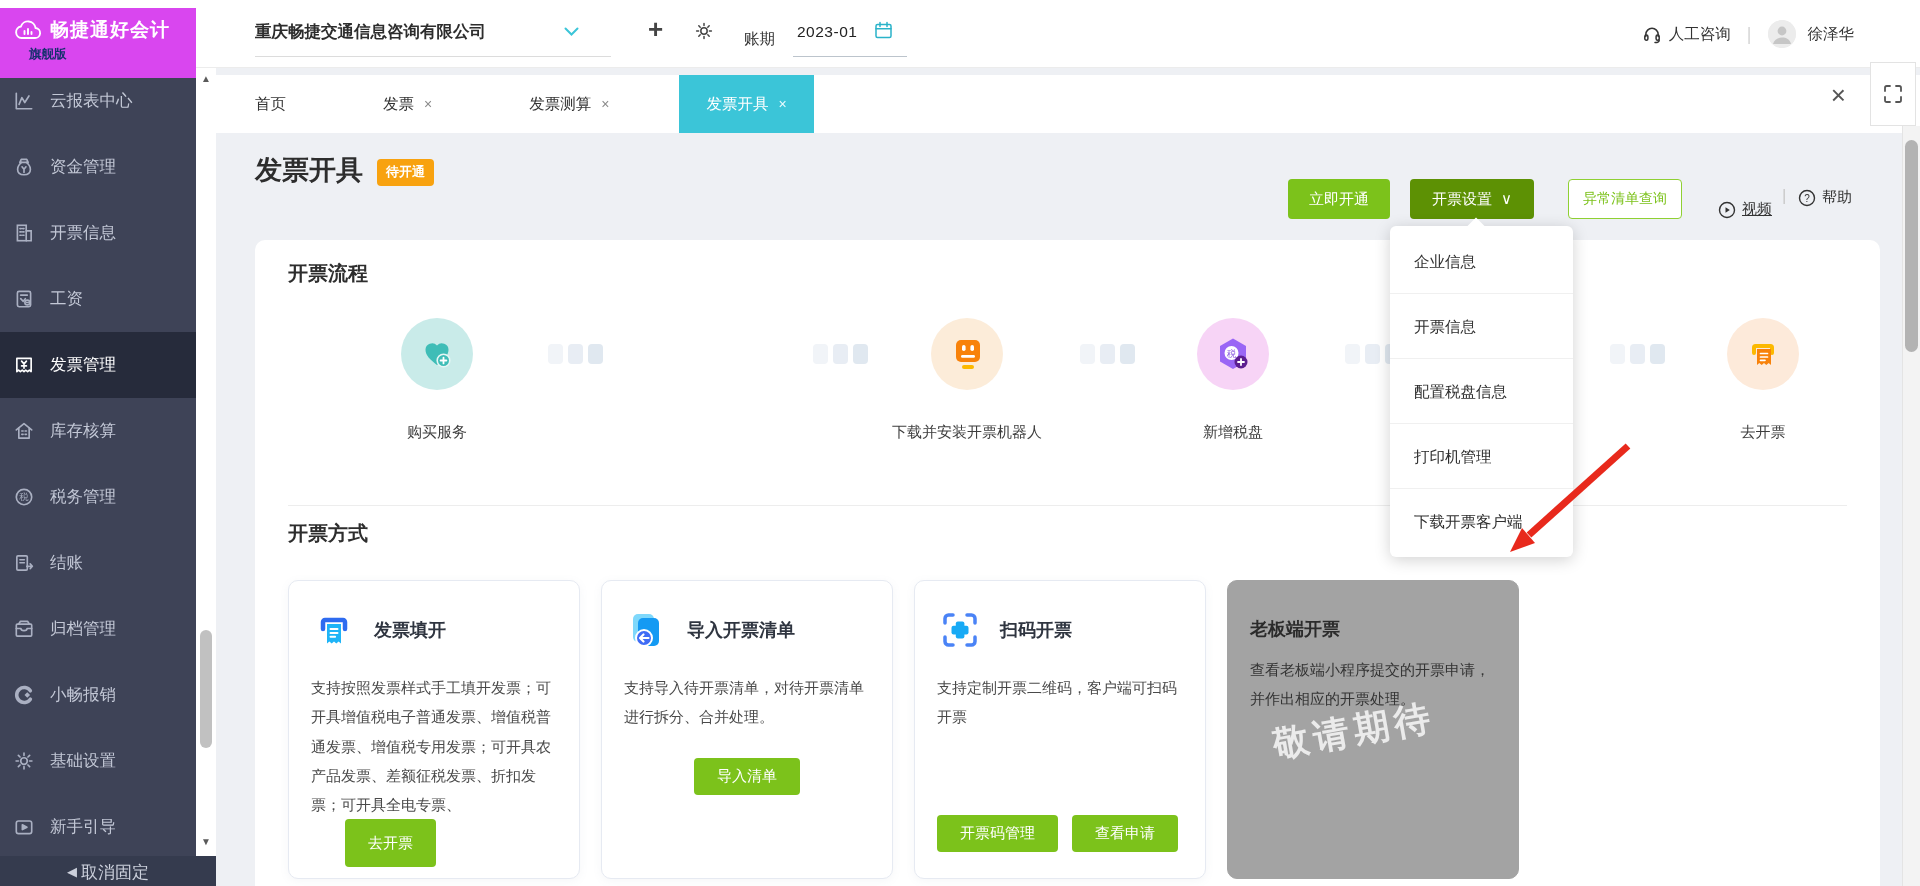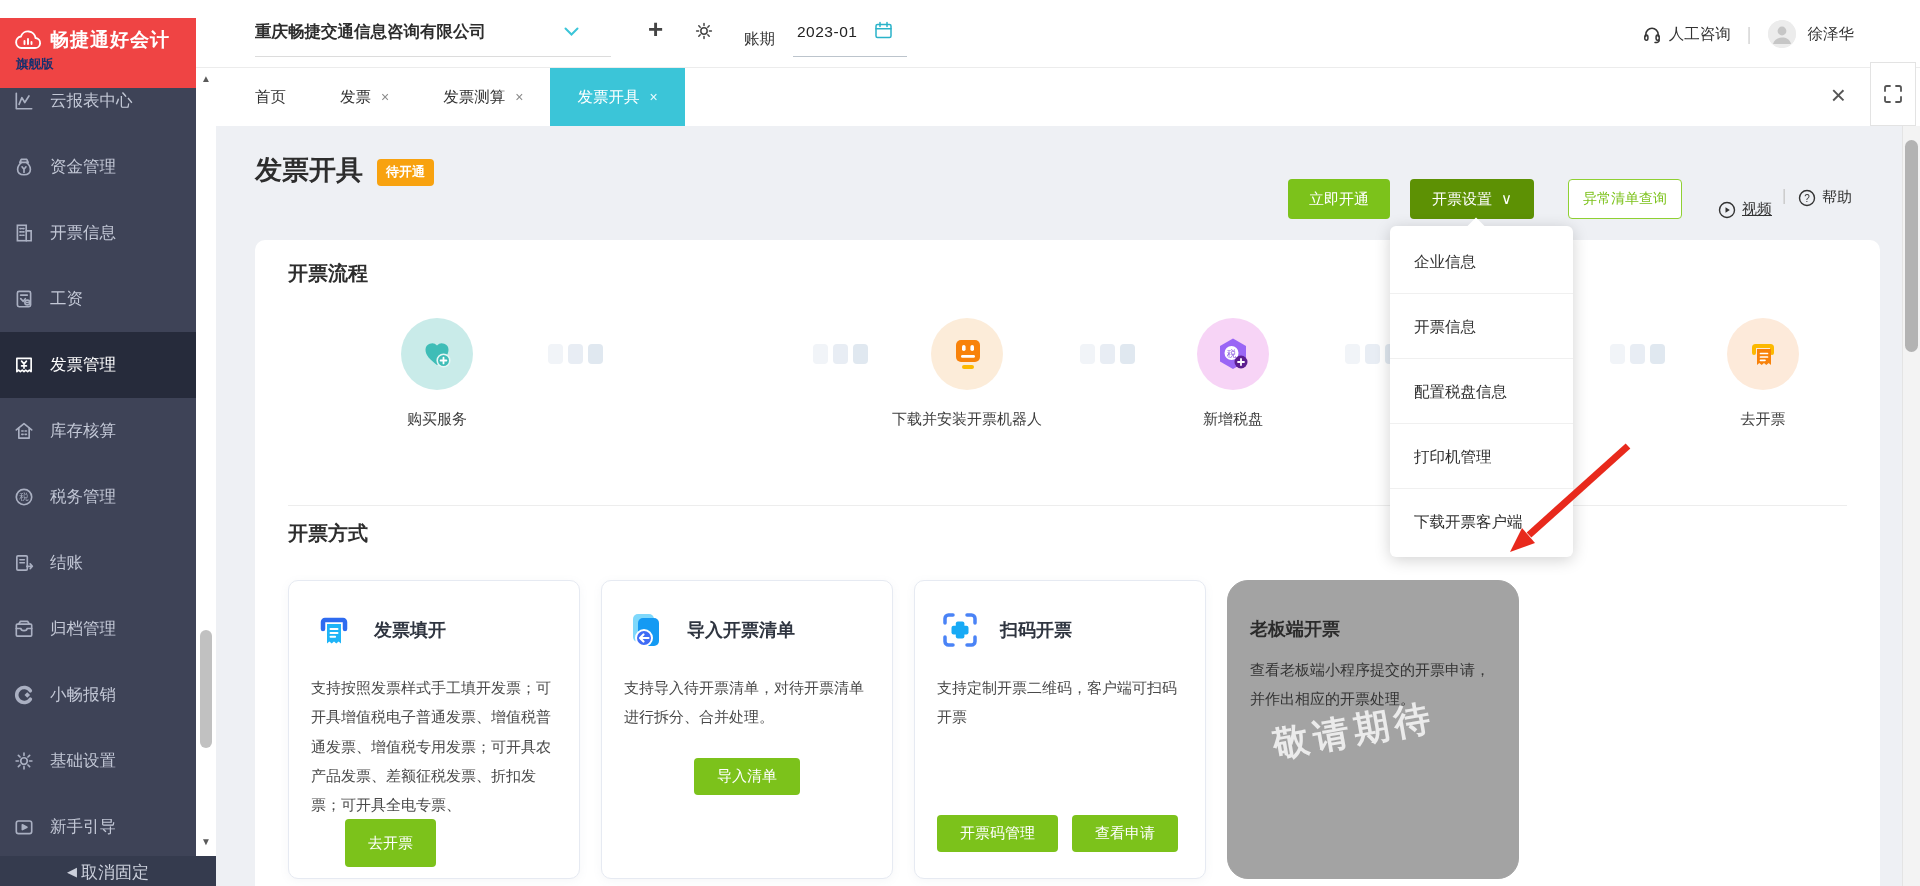--- a/index.html
+++ b/index.html
@@ -2,23 +2,23 @@
 <html><head>
 <meta charset="utf-8">
 <style>
   * { margin:0; padding:0; box-sizing:border-box; }
   html,body { width:1920px; height:886px; }
   body { position:relative; font-family:"Liberation Sans","DejaVu Sans",sans-serif; background:#eef0f4; overflow:hidden; color:#333; }
   svg { display:block; }
 
   
   .topbar { position:absolute; left:0; top:0; width:1920px; height:68px; background:#fff; border-bottom:1px solid #ececec; z-index:5; }
-  .logo { position:absolute; left:0; top:18px; width:196px; height:70px; background:#ef4444; color:#fff; z-index:7; padding:9px 0 0 13px; }
+  .logo { position:absolute; left:0; top:8px; width:196px; height:70px; background:#d946ef; color:#fff; z-index:7; padding:9px 0 0 13px; }
   .logo-row { display:flex; align-items:center; gap:7px; font-size:19px; font-weight:bold; letter-spacing:1px; }
-  .logo-badge { font-size:12.5px; font-weight:bold; color:#16306e; margin-top:3px; margin-left:3px; }
+  .logo-badge { font-size:12.5px; font-weight:bold; color:#16306e; margin-top:3px; margin-left:16px; }
   .company-sel { position:absolute; left:255px; top:21px; display:flex; align-items:center; gap:78px; cursor:pointer; }
   .company-name { font-size:16.5px; color:#2d2d2d;font-weight:bold; }
   .uline1 { position:absolute; left:255px; top:56px; width:356px; height:1px; background:#dcdcdc; }
   .uline2 { position:absolute; left:793px; top:56px; width:114px; height:1px; background:#bcc4cc; }
   .tb-plus { position:absolute; left:648px; top:16px; font-size:26px; color:#444; font-weight:bold; cursor:pointer; line-height:1; }
   .tb-gear { position:absolute; left:694px; top:21px; cursor:pointer; }
   .period-label { position:absolute; left:744px; top:29px; font-size:15.5px; color:#333; }
   .period-value { position:absolute; left:797px; top:23px; font-size:15.5px; color:#222; letter-spacing:.5px; cursor:pointer; }
   .tb-cal { position:absolute; left:874px; top:21px; cursor:pointer; }
   .topbar-right { position:absolute; right:66px; top:0; height:68px; display:flex; align-items:center; gap:12px; }
@@ -35,21 +35,21 @@
   .side-item.active .sicon { color:#fff; }
   .side-scroll { position:absolute; right:0; top:0; width:20px; height:788px; background:#fff; z-index:6; }
   .sarrow { position:absolute; left:0; width:20px; text-align:center; font-size:10px; color:#5a5a5a; cursor:pointer; }
   .sarrow.up { top:5px; }
   .sarrow.down { top:768px; }
   .sthumb { position:absolute; left:4px; top:562px; width:12px; height:118px; background:#c1c1c1; border-radius:6px; cursor:pointer; }
   .side-footer { position:absolute; left:0; bottom:0; width:216px; height:30px; background:#353b4e; z-index:7; color:#ccd0dc; font-size:17px; display:flex; justify-content:center; gap:6px; padding-top:5px; cursor:pointer; }
   .collapse-glyphs { font-size:13px; margin-top:3px; letter-spacing:-2px; }
 
   
-  .tabrow { position:absolute; left:216px; top:68px; width:1704px; height:58px; background:#fff; display:flex; z-index:3; }
+  .tabrow { position:absolute; left:216px; top:75px; width:1704px; height:58px; background:#fff; display:flex; z-index:3;gap:43px; }
   .tab { display:flex; align-items:center; gap:10px; padding:0 27px; font-size:15.5px; color:#333; cursor:pointer; }
   .tab:first-child { margin-left:12px; }
   .tab .tab-x { font-size:14px; color:#8a8a8a; }
   .tab.active { background:#3bc5d8; color:#fff; }
   .tab.active .tab-x { color:#eafcff; }
   .closex { position:absolute; right:74px; top:82px; font-size:26px; color:#555; cursor:pointer; z-index:8; line-height:1; }
   .fsbox { position:absolute; right:4px; top:62px; width:46px; height:64px; background:#fff; border:1px solid #e3e3e3; display:flex; align-items:center; justify-content:center; cursor:pointer; z-index:8; }
 
   
   .content { position:absolute; left:216px; top:126px; width:1704px; height:760px; background:#eef0f4; }
@@ -65,31 +65,31 @@
   .lg-video { position:absolute; left:1502px; top:74px;text-decoration:underline; }
   .lg-sep { position:absolute; left:1566px; top:60px; color:#c9c9c9; font-size:17px; }
   .lg-help { position:absolute; left:1582px; top:62px; }
 
   
   .bigcard { position:absolute; left:39px; top:114px; width:1625px; height:646px; background:#fff; border-radius:10px 10px 0 0; padding:20px 33px; }
   .section-title { font-size:20px; font-weight:bold; color:#2d2d2d; }
   .flow-wrap { position:relative; height:221px; }
   .step { position:absolute; top:31px; width:240px; text-align:center; }
   .cir { width:72px; height:72px; border-radius:50%; margin:0 auto; display:flex; align-items:center; justify-content:center; }
-  .step-label { margin-top:20px; font-size:15px; color:#3d3d3d; }
+  .step-label { margin-top:33px; font-size:15px; color:#3d3d3d; }
   .sep { position:absolute; top:57px; display:flex; gap:5px; }
   .sep i { width:15px; height:20px; border-radius:4px; }
   .sep i:nth-child(1){ background:#f1f4f8; }
   .sep i:nth-child(2){ background:#e8edf4; }
   .sep i:nth-child(3){ background:#e0e8f0; }
   .divider { position:absolute; left:33px; right:33px; top:265px; border-top:1px solid #ededed; }
   .methods { position:absolute; left:33px; top:280px; right:33px; }
   .cards { display:flex; gap:21px; margin-top:33px; }
   .mcard { width:292px; height:299px; background:#fff; border:1px solid #e6eaf2; border-radius:10px; box-shadow:0 2px 10px rgba(120,130,150,.07); padding:26px 22px; display:flex; flex-direction:column; position:relative; }
-  .mcard.disabled { background:#a3a3a3; border-color:#a3a3a3; box-shadow:none; overflow:hidden;border-radius:21px; }
+  .mcard.disabled { background:#a3a3a3; border-color:#a3a3a3; box-shadow:none; overflow:hidden; }
   .mhead { display:flex; align-items:center; gap:17px; margin-bottom:20px; }
   .mtitle { font-size:18px; font-weight:bold; color:#2f3540; }
   .mcard.disabled .mtitle { color:#2b2b2b; margin-top:10px; }
   .mdesc { font-size:15px; line-height:1.95; color:#4a4a4a; }
   .mcard.disabled .mdesc { color:#343434; margin-top:14px; }
   .btn-green { background:#7cc21b; color:#fff; font-size:15px; padding:9px 23px; border-radius:4px; display:inline-block; cursor:pointer; white-space:nowrap; }
   .inline-btn { margin-left:34px; vertical-align:middle; }
   .center-btn { text-align:center; margin-top:26px; }
   .mbtns { margin-top:auto; display:flex; gap:14px; }
   .watermark { position:absolute; left:44px; top:126px; font-size:36px; font-weight:bold; color:rgba(255,255,255,.78); transform:rotate(-10deg); letter-spacing:5px; white-space:nowrap; }

